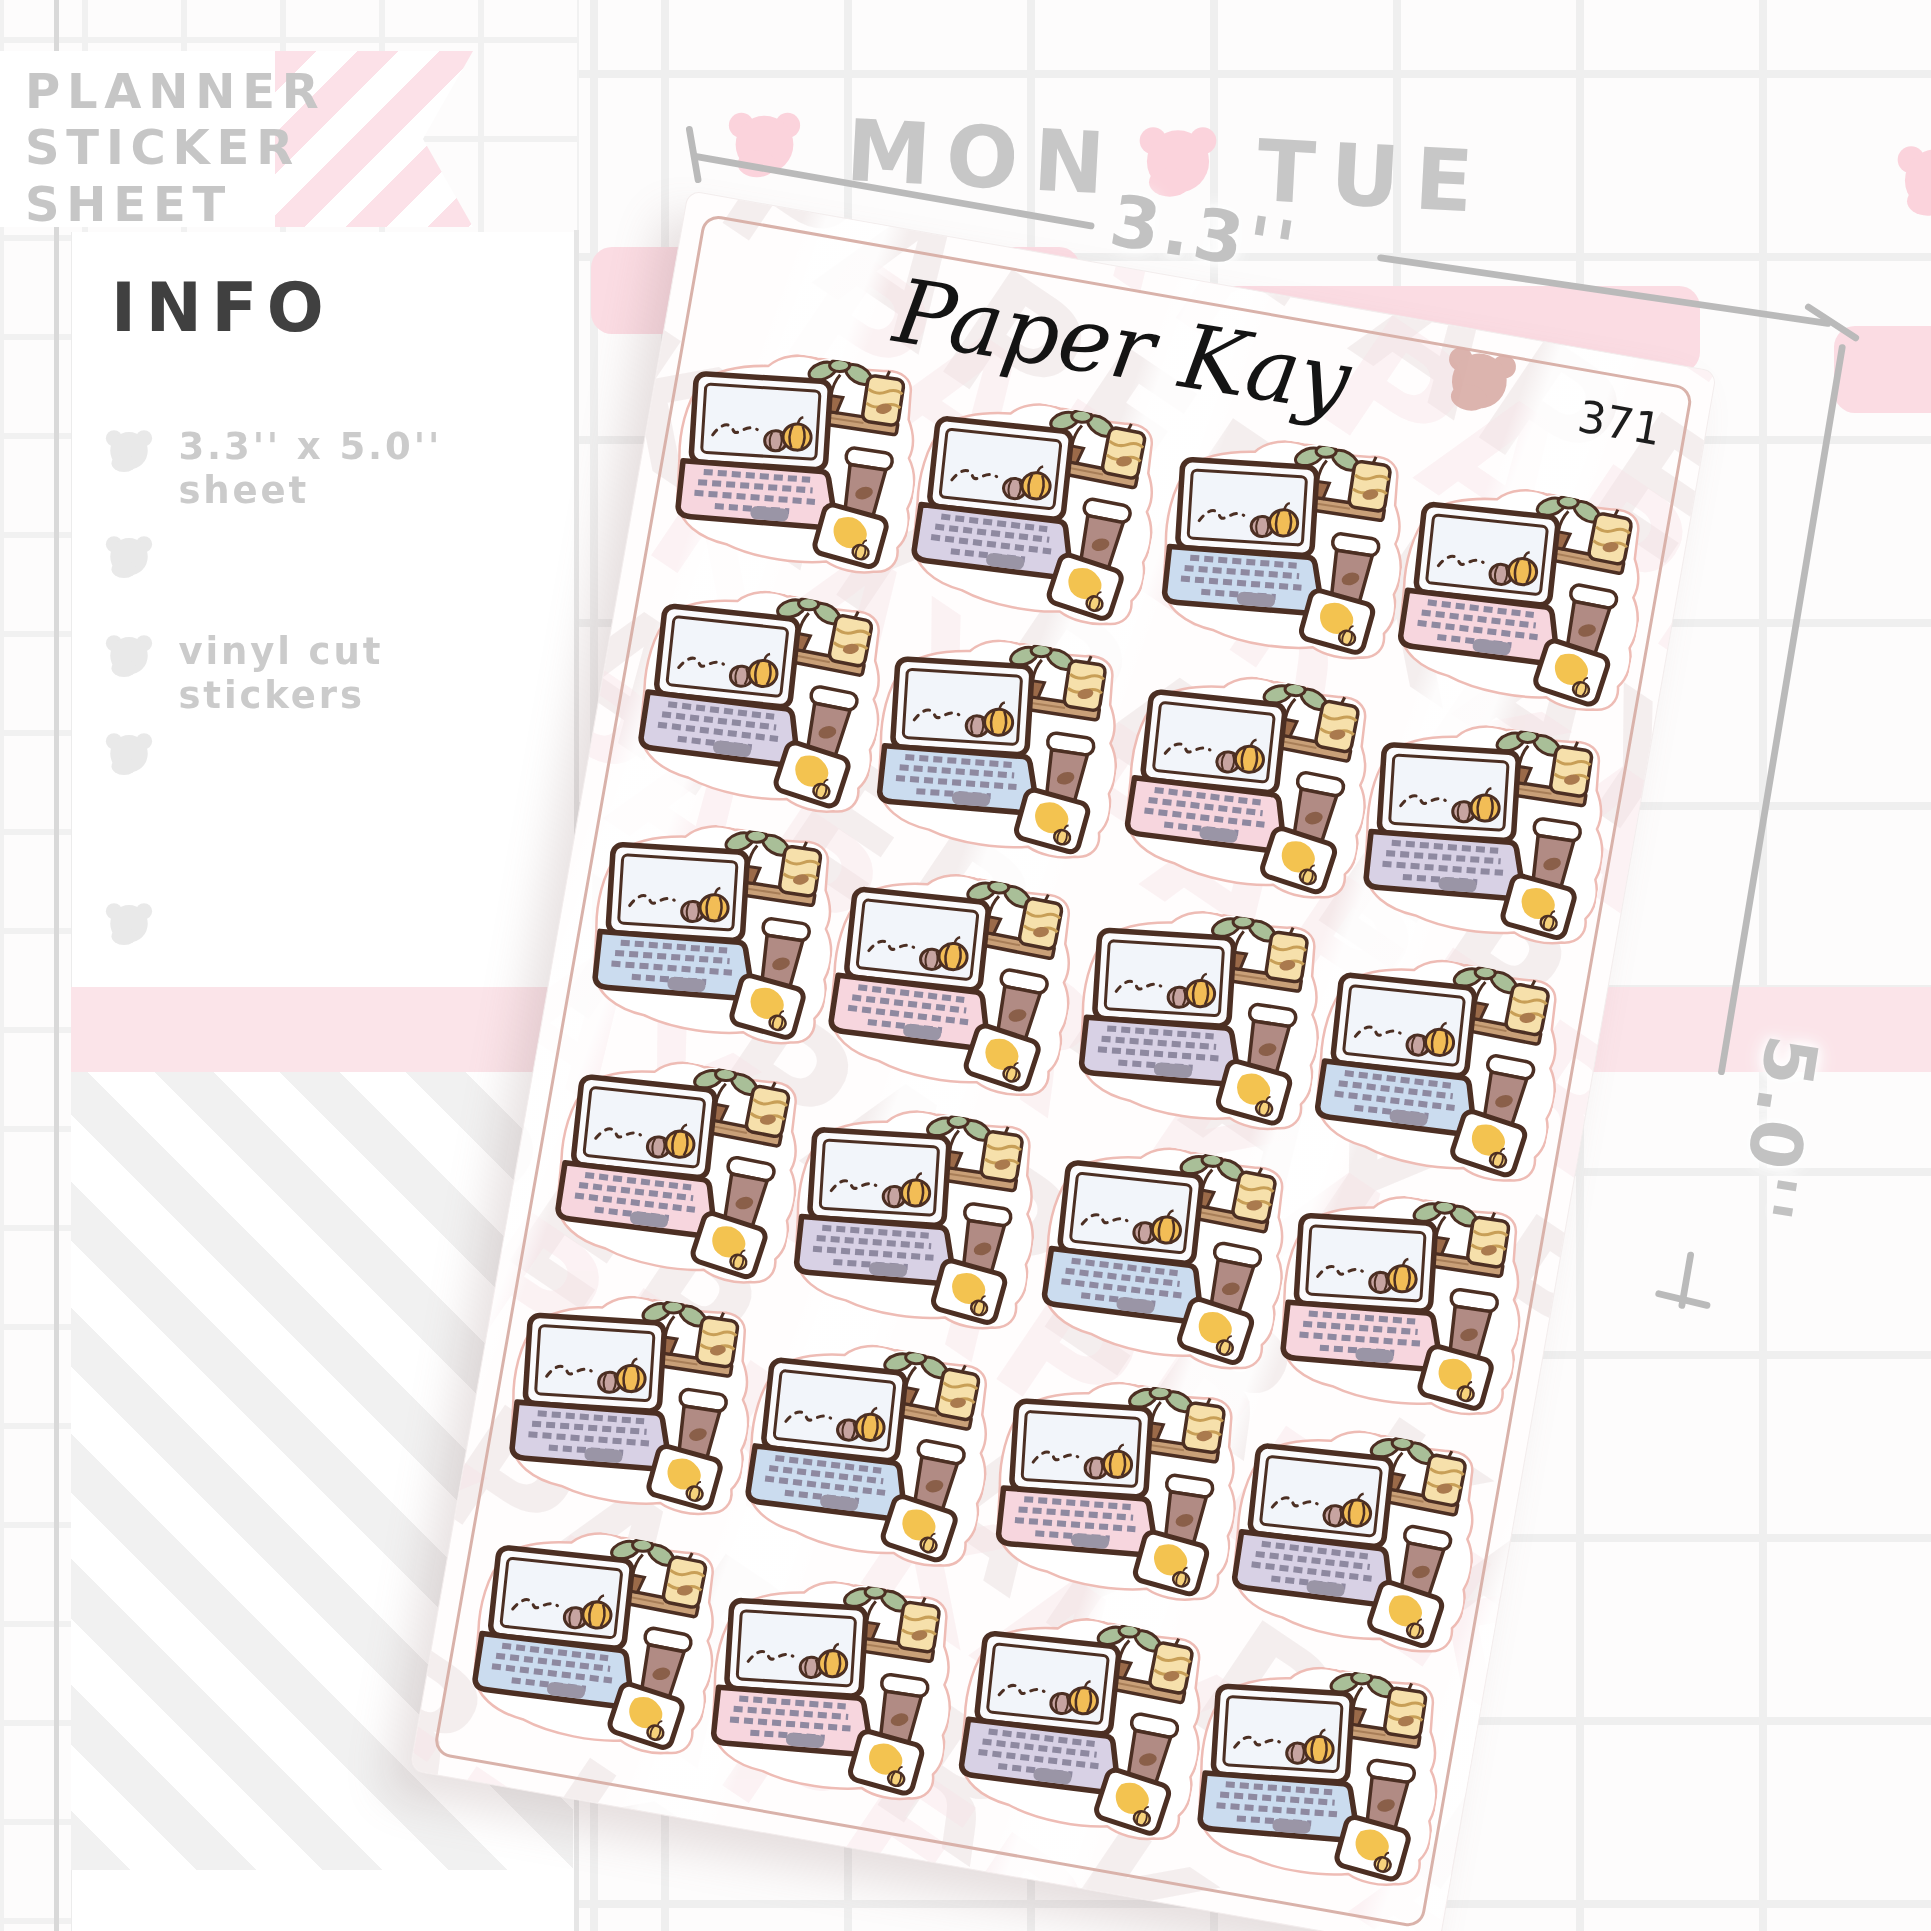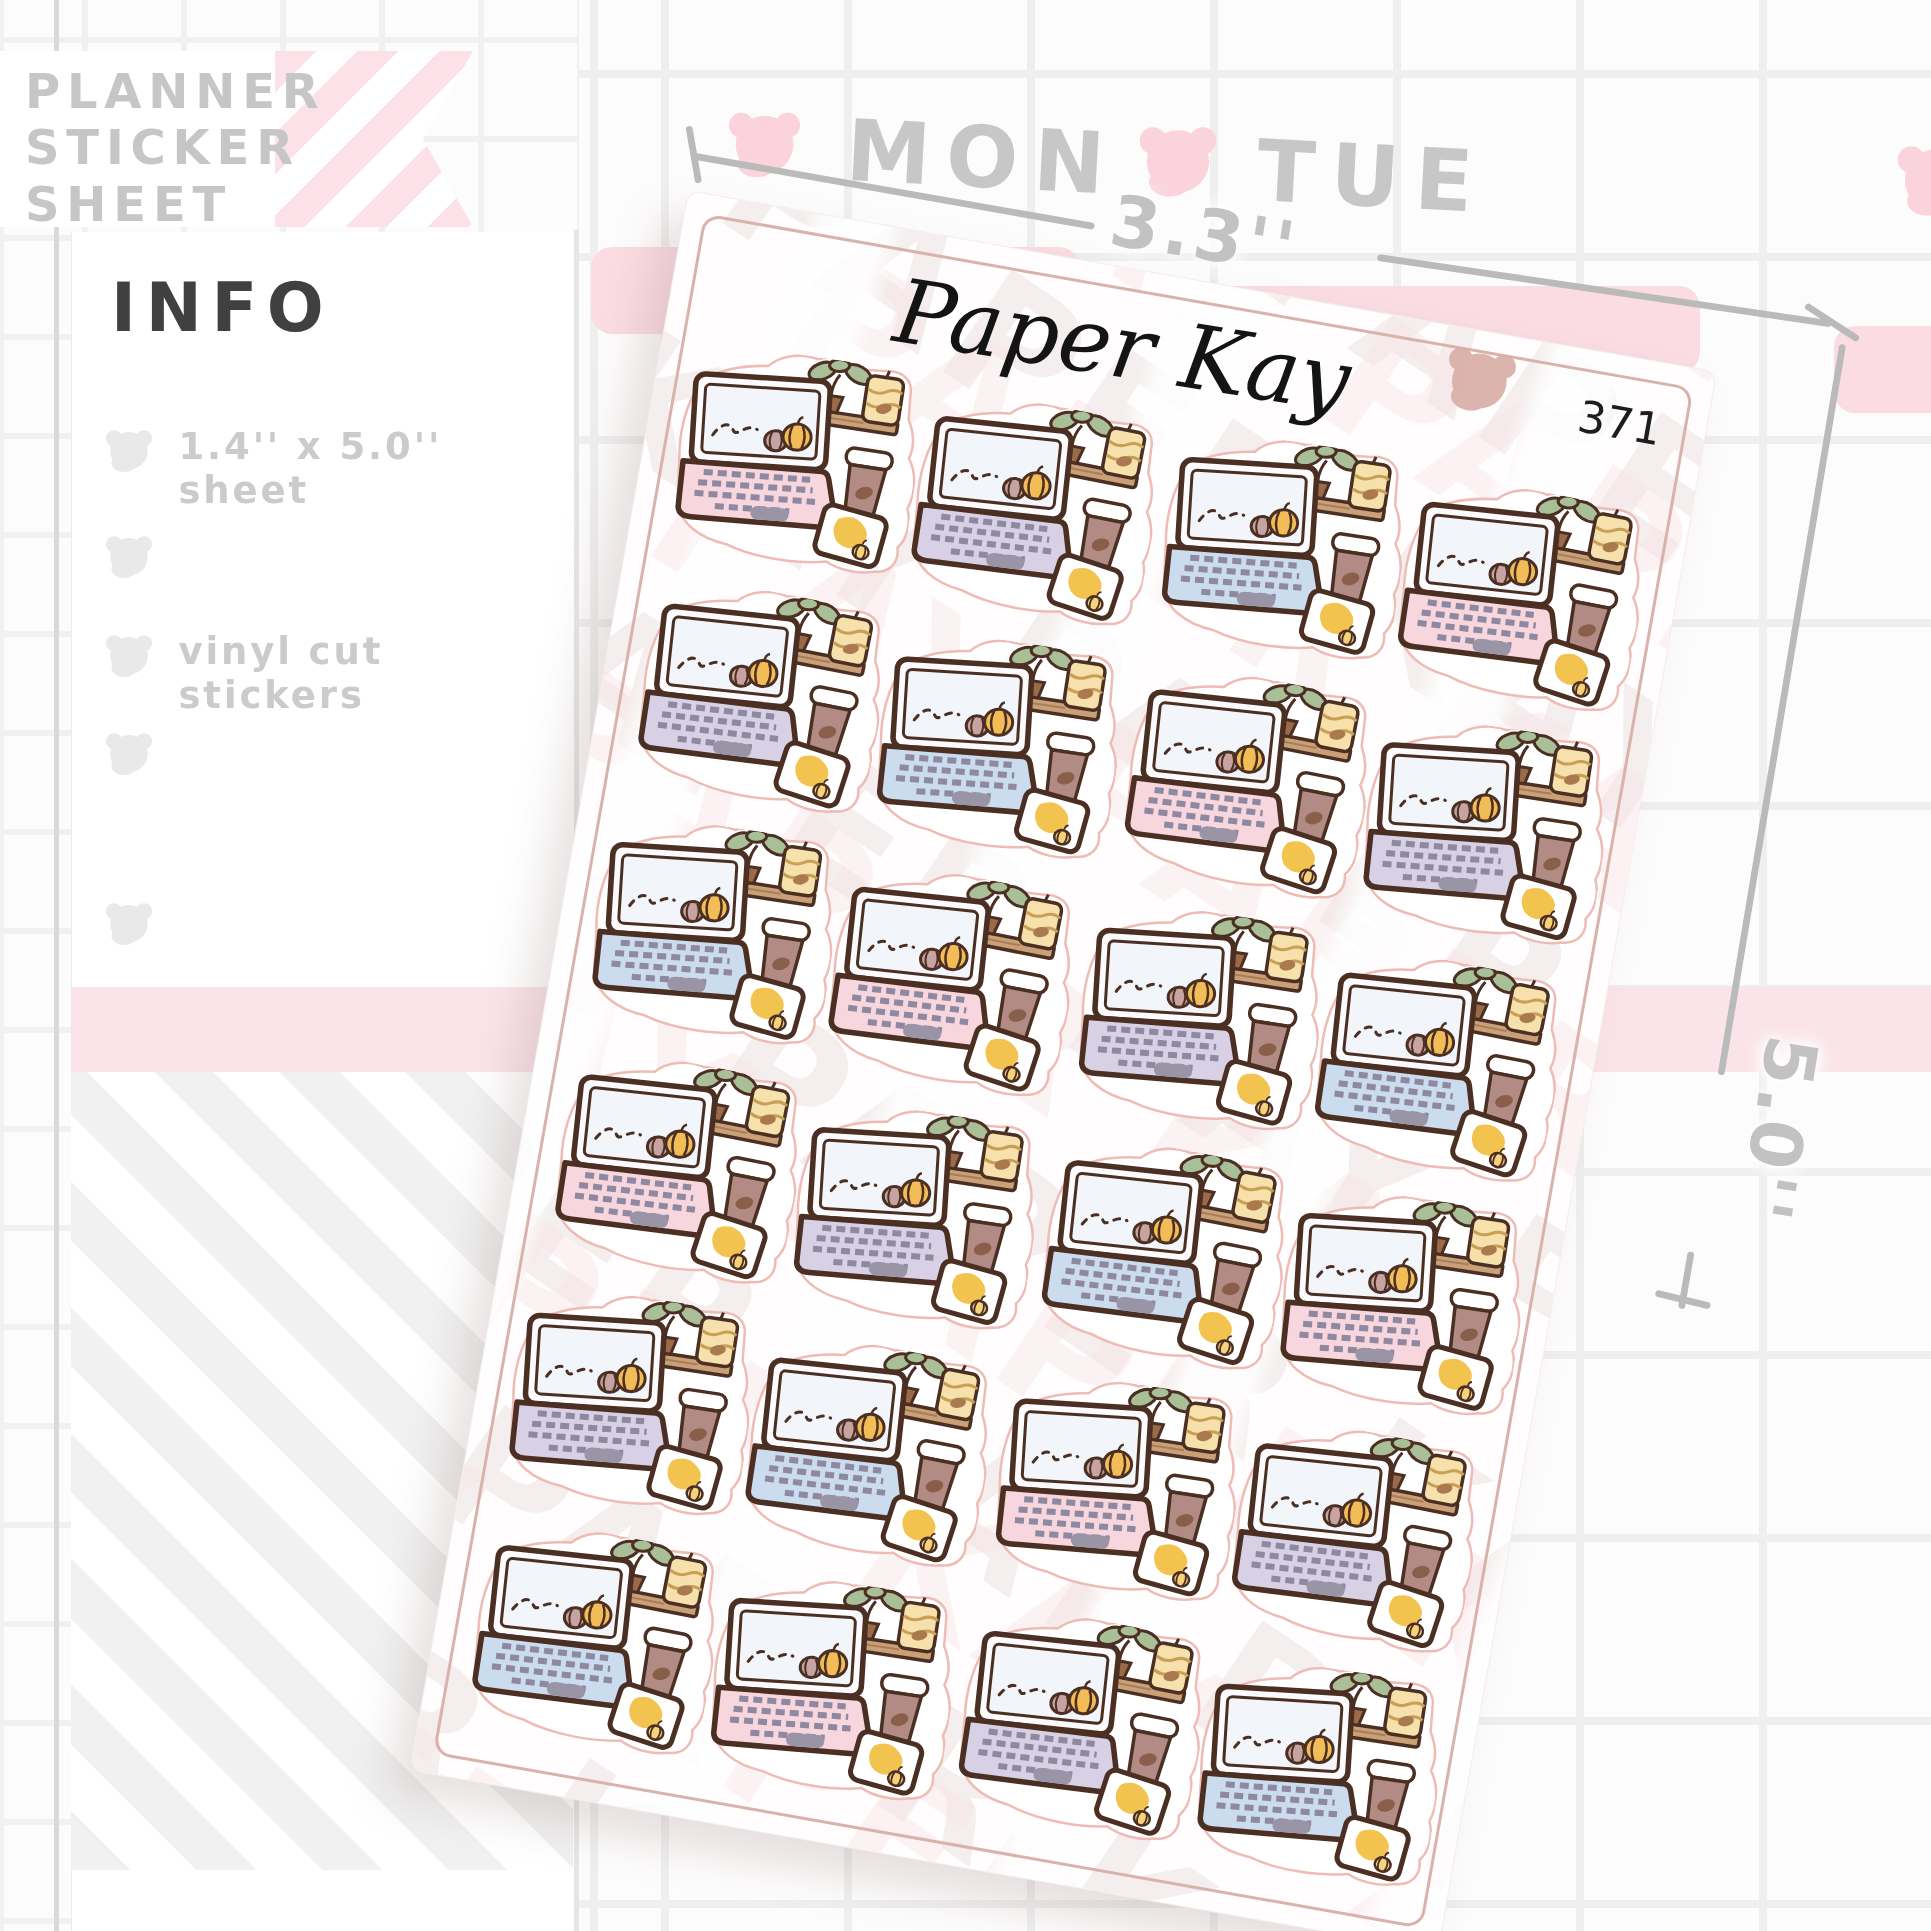--- a/index.html
+++ b/index.html
@@ -150,21 +150,21 @@
   <div class="day-bar" style="left:1213px;top:286px;width:487px"></div>
   <div class="day-bar" style="left:1834px;top:326px;width:154px"></div>
 
   <div class="info-panel">
     <div class="info-heading">INFO</div>
     <ul class="info-list">
       <li class="info-item" style="top:193px">
         <svg class="bullet-bear" viewBox="0 0 100 80">
             <use href="#bear" fill="#e9e9e9"></use>
           </svg>
-        <span class="btxt">1.4'' x 5.0'' sheet</span>
+        <span class="btxt">3.3'' x 5.0'' sheet</span>
         </li>
       <li class="info-item" style="top:299px">
         <svg class="bullet-bear" viewBox="0 0 100 80">
             <use href="#bear" fill="#e9e9e9"></use>
           </svg>
         </li>
       <li class="info-item" style="top:398px">
         <svg class="bullet-bear" viewBox="0 0 100 80">
             <use href="#bear" fill="#e9e9e9"></use>
           </svg>

